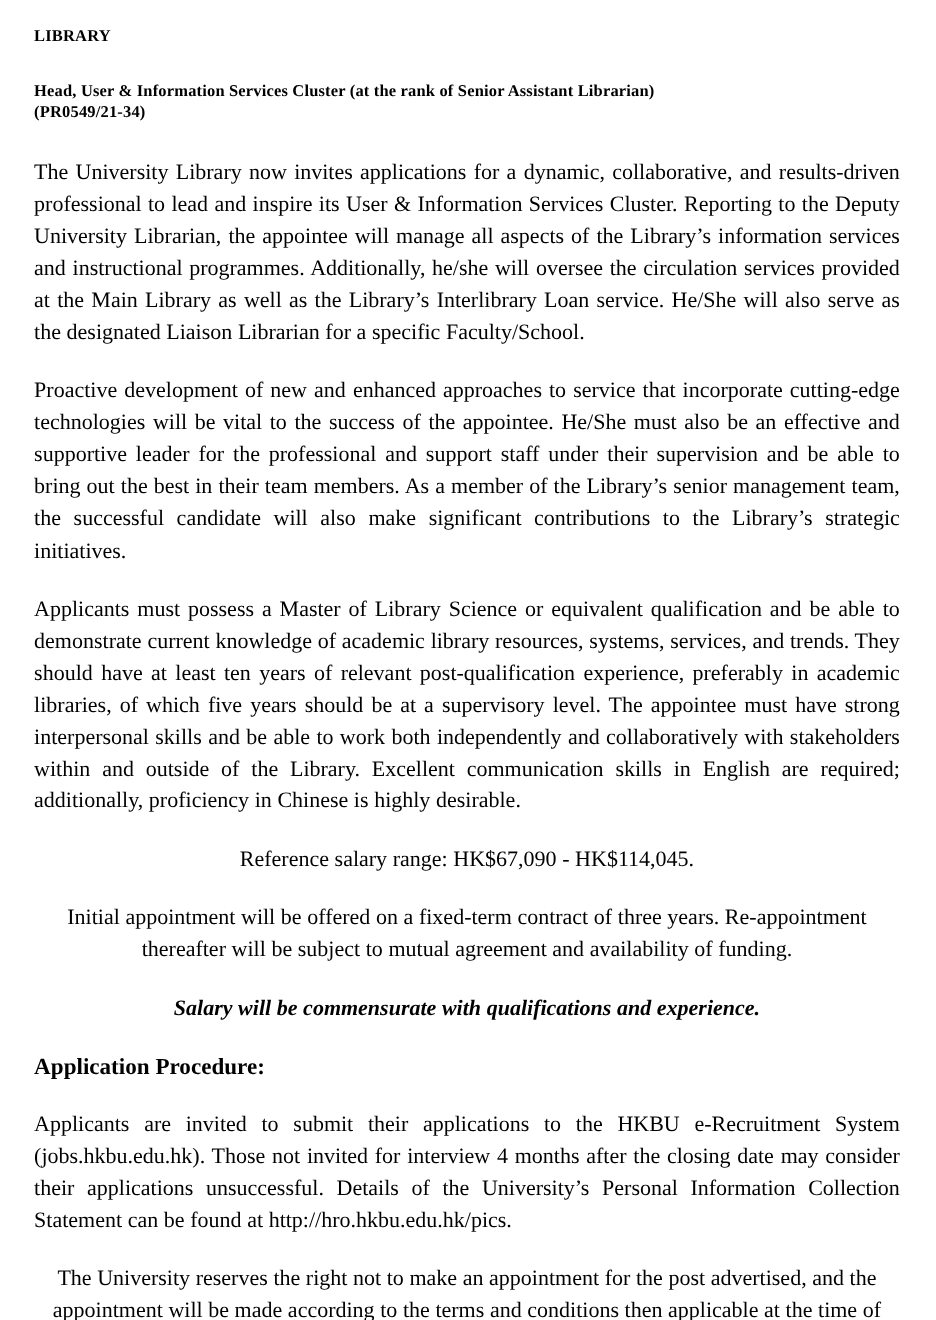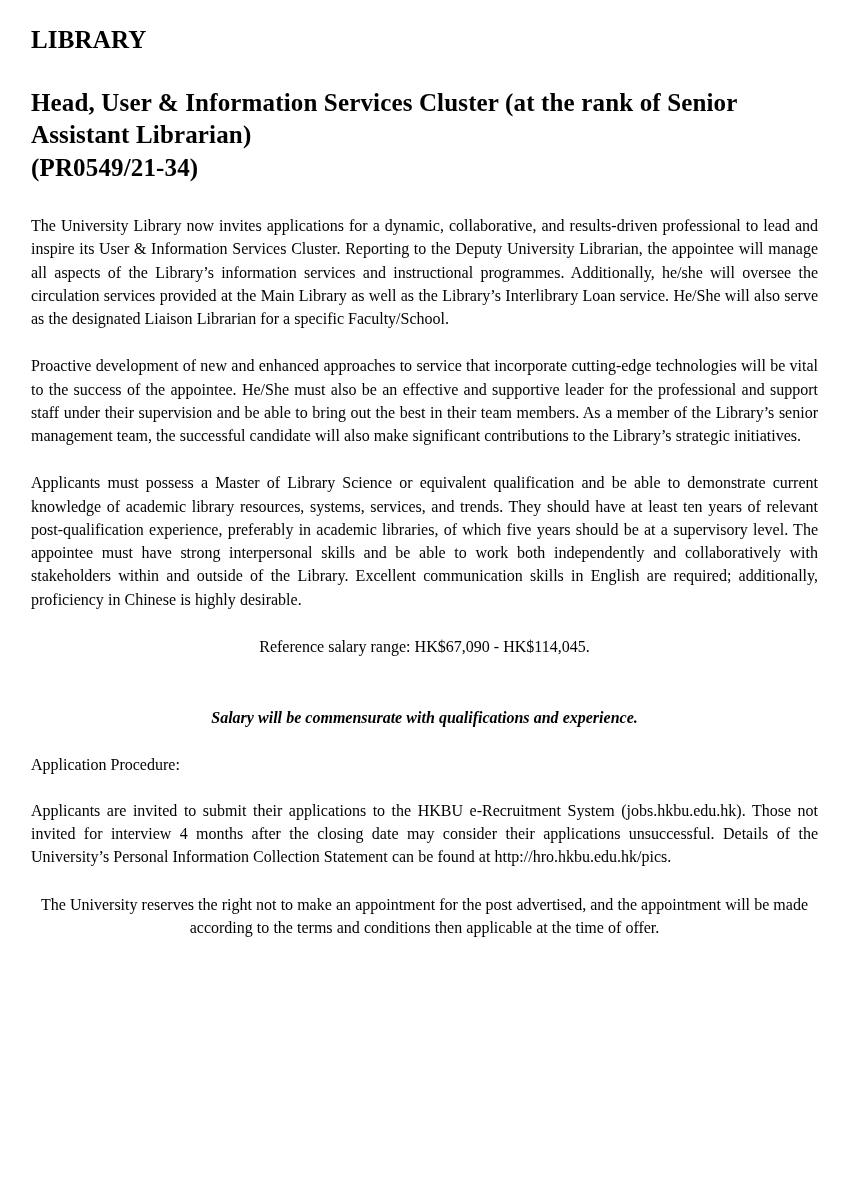--- a/index.html
+++ b/index.html
@@ -18,34 +18,34 @@
   }
   .page {
     position: relative;
     width: 851px;
     height: 1200px;
     box-sizing: border-box;
     padding: 24px 33px 0 31px;
     background: #ffffff;
   }
   .doc-heading {
-    font-size: 25px;
+    font-size: 15px;
     font-weight: bold;
     line-height: 1.30;
     letter-spacing: 0.15px;
     margin: 0;
   }
   .section-heading {
-    font-size: 16px;
-    font-weight: normal;
+    font-size: 21px;
+    font-weight: bold;
     line-height: 1.33;
     margin: 0;
   }
   .para {
-    font-size: 16px;
+    font-size: 20px;
     line-height: 1.455;
     margin: 0;
     text-align: justify;
     text-justify: inter-word;
     word-spacing: 0.1px;
   }
   .para.left {
     text-align: center;
   }
   .para.italic {
@@ -87,20 +87,21 @@
   <div class="gap-para"></div>
 
   <p class="para">Applicants must possess a Master of Library Science or equivalent qualification and be able to demonstrate current knowledge of academic library resources, systems, services, and trends. They should have at least ten years of relevant post-qualification experience, preferably in academic libraries, of which five years should be at a supervisory level.  The appointee must have strong interpersonal skills and be able to work both independently and collaboratively with stakeholders within and outside of the Library.   Excellent communication skills in English are required; additionally, proficiency in Chinese is highly desirable.</p>
 
   <div class="gap-para"></div>
 
   <p class="para left">Reference salary range: HK$67,090 - HK$114,045.</p>
 
   <div class="gap-para"></div>
 
+  <p class="para left">Initial appointment will be offered on a fixed-term contract of three years.  Re-appointment thereafter will be subject to mutual agreement and availability of funding.</p>
 
   <div class="gap-para"></div>
 
   <p class="para left italic">Salary will be commensurate with qualifications and experience.</p>
 
   <div class="gap-para"></div>
 
   <h3 class="section-heading">Application Procedure:</h3>
 
   <div class="gap-para"></div>

